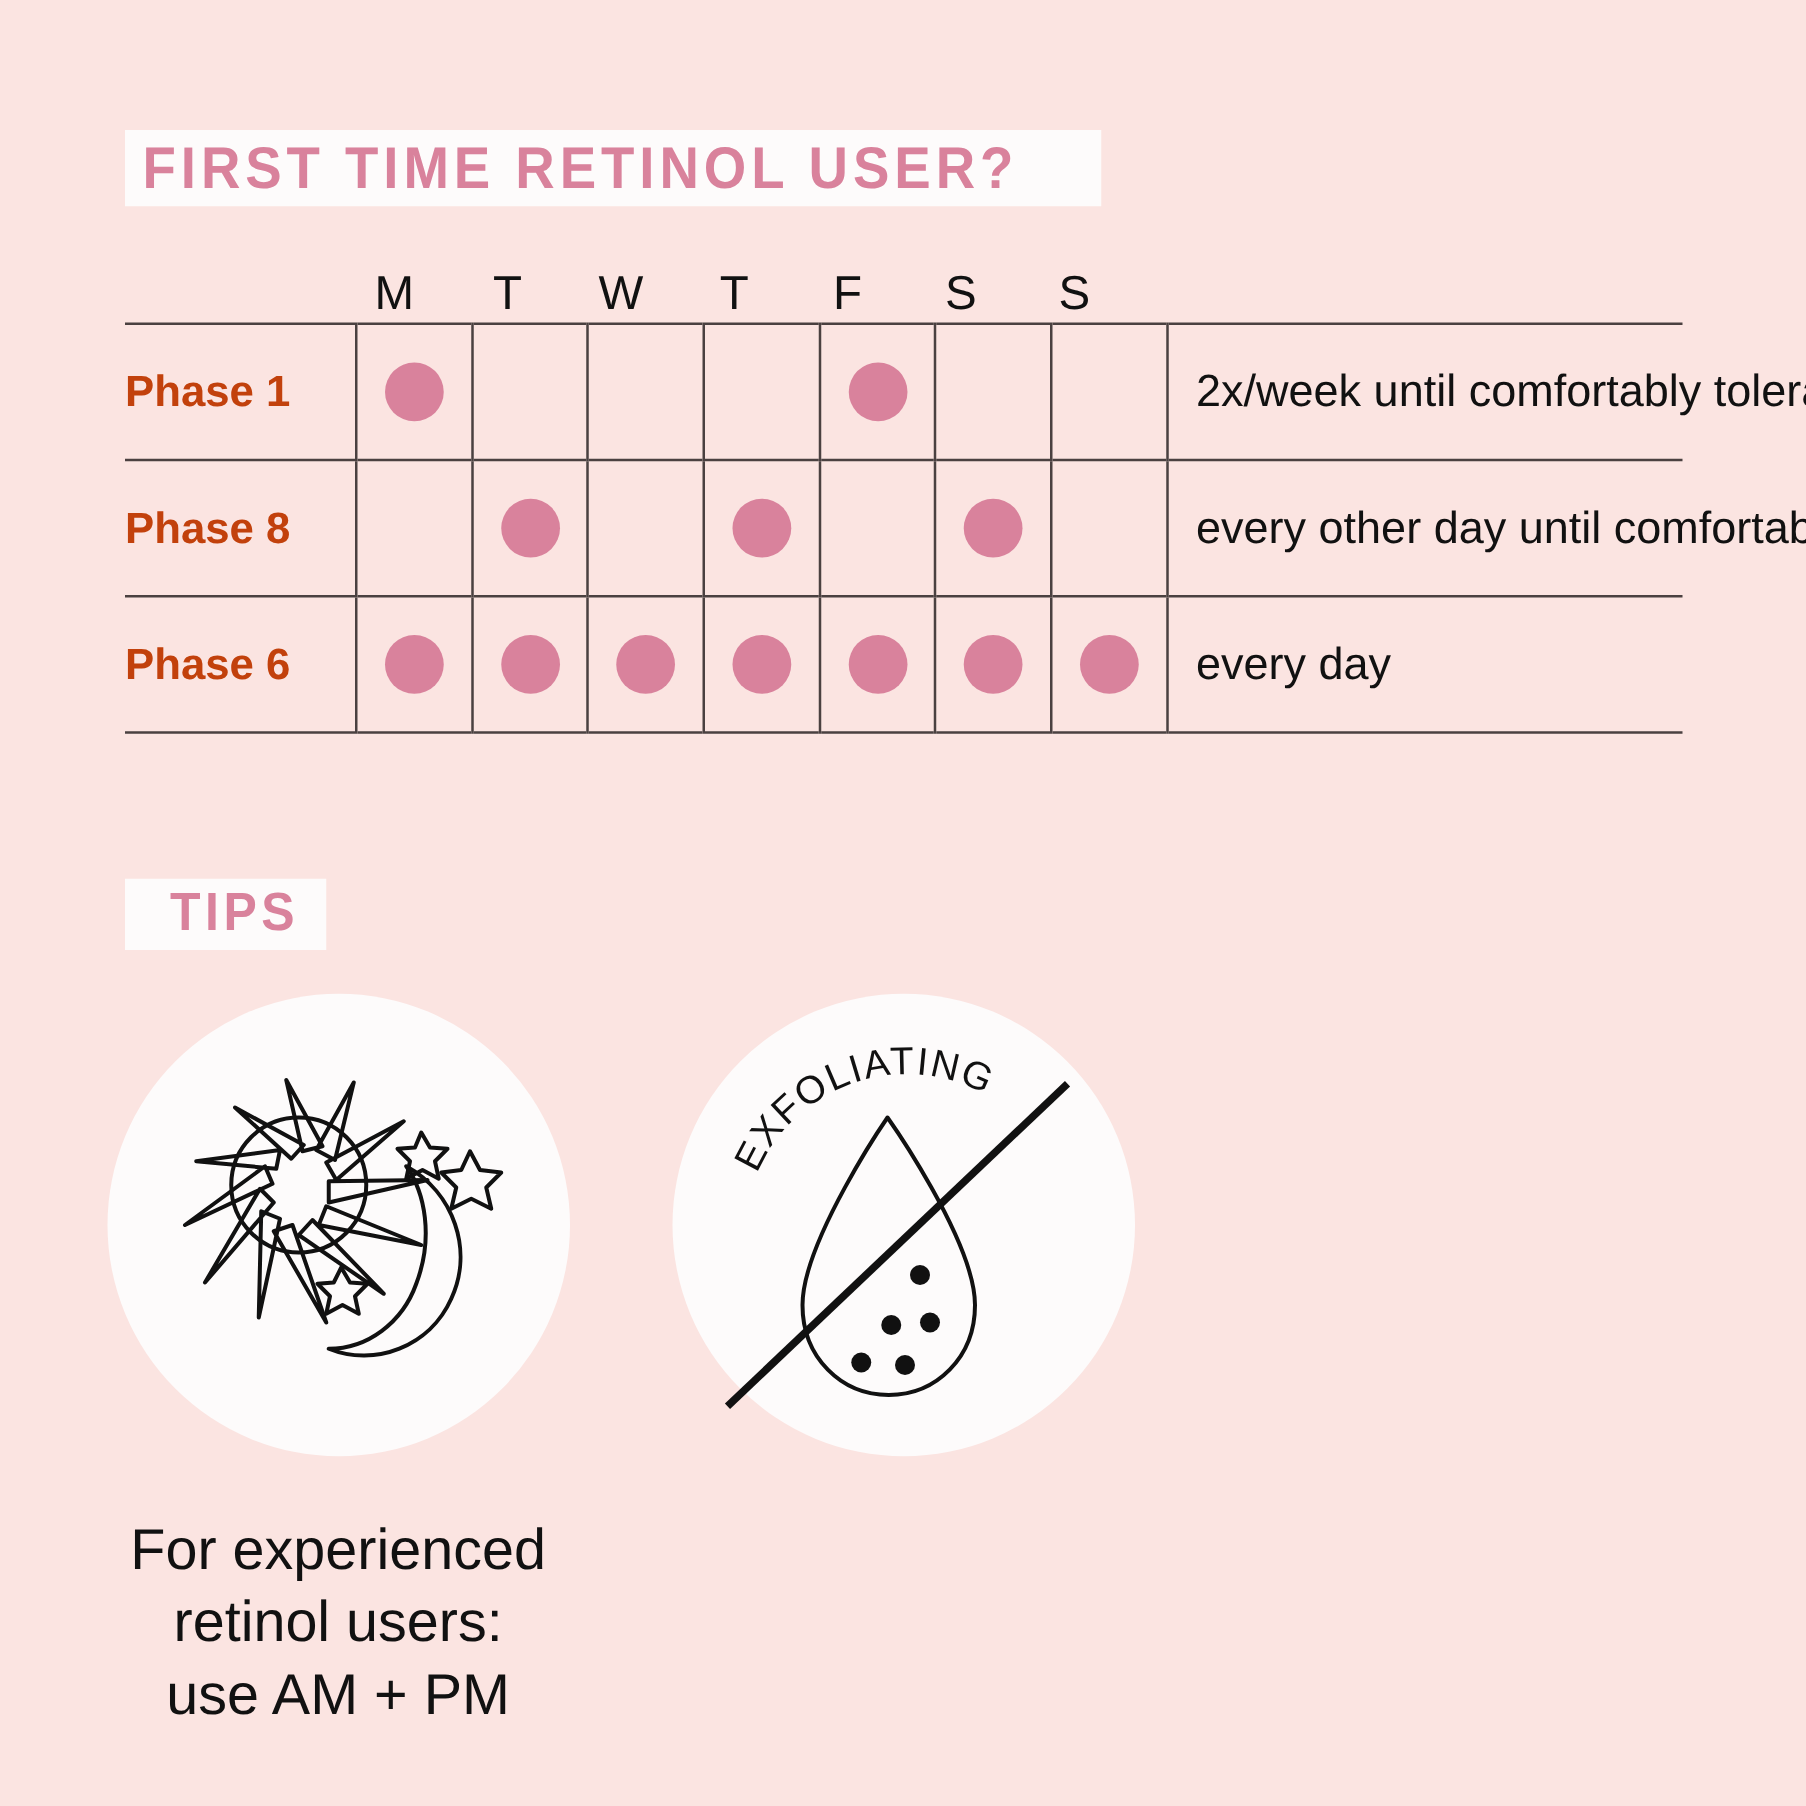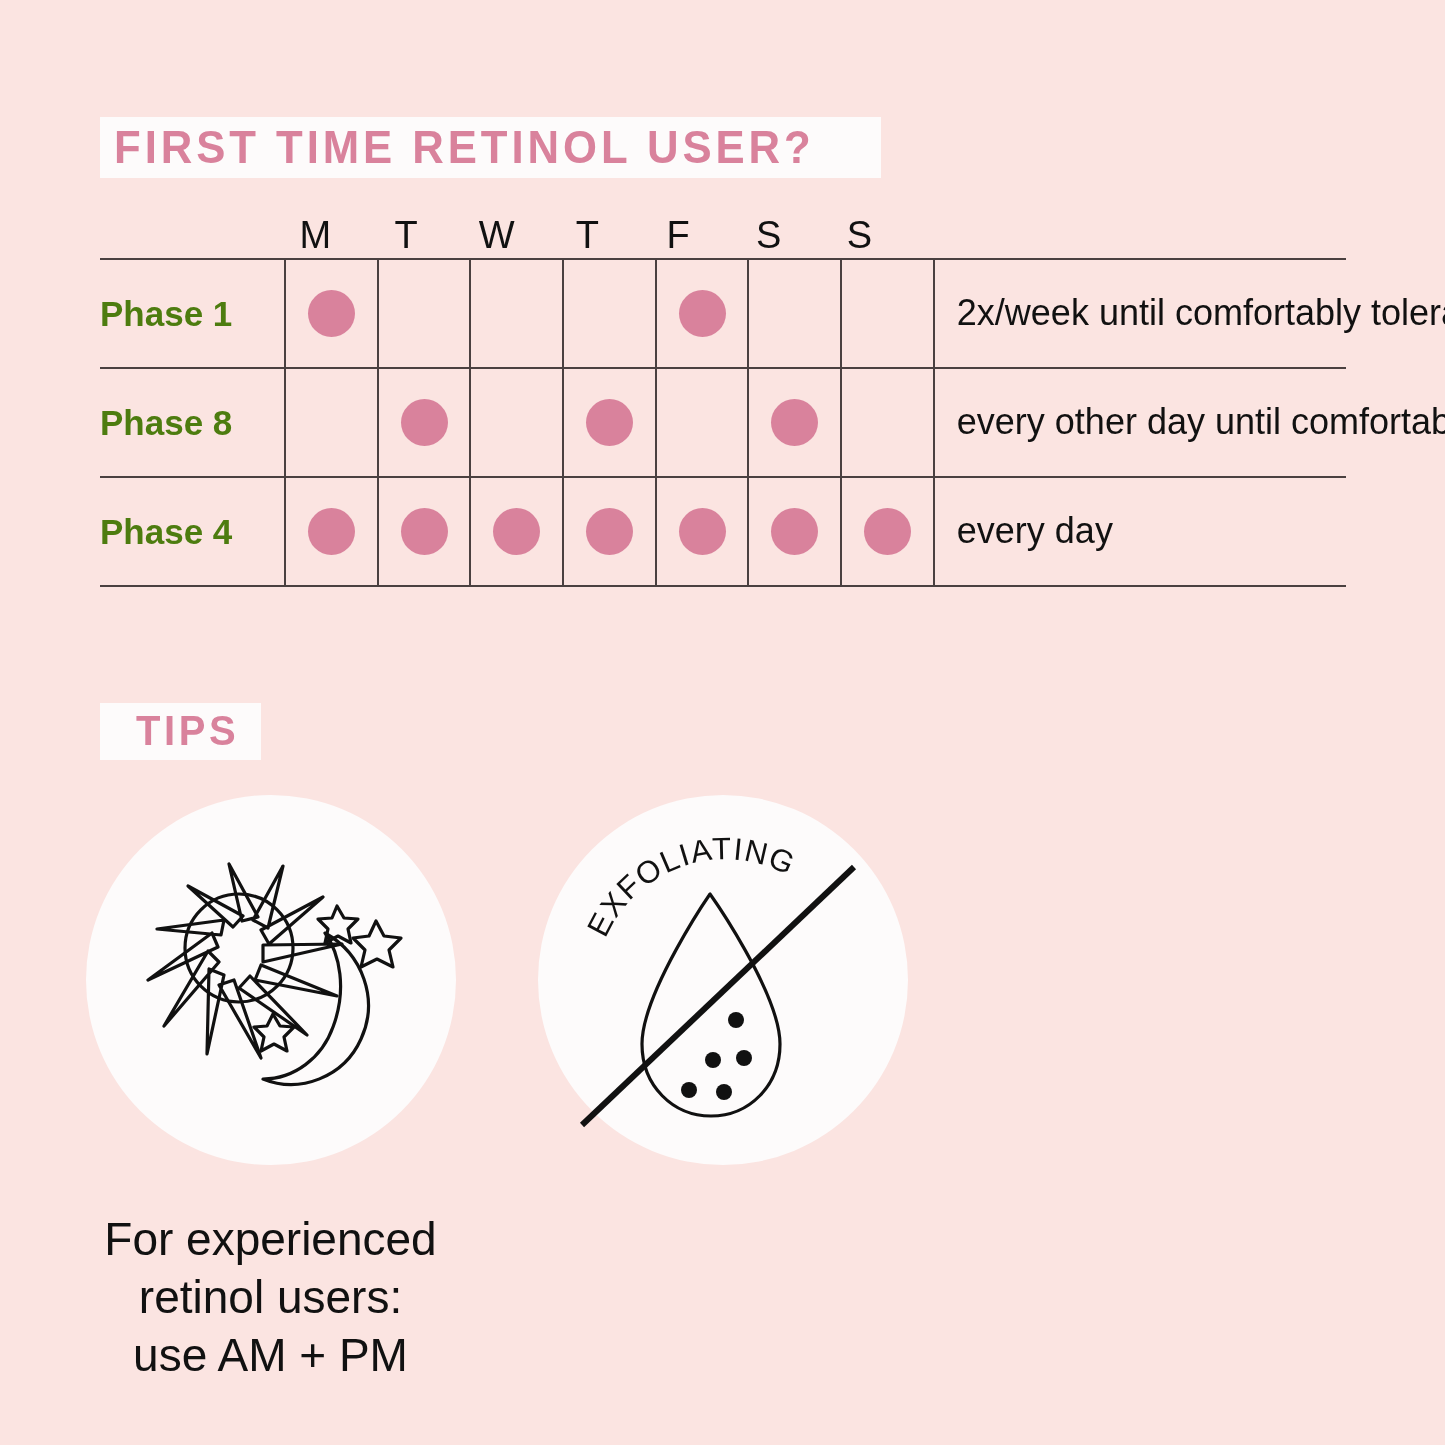--- a/index.html
+++ b/index.html
@@ -24,21 +24,21 @@
   }
   .heading-text {
     font-weight: 700;
     color: #d9829c;
     letter-spacing: 0.09em;
     line-height: 1;
     white-space: nowrap;
     transform: scaleX(0.93);
     transform-origin: left center;
   }
-  #title-band { left: 100px; top: 117px; }
+  #title-band { left: 100px; top: 104px; }
   #title-band .heading-text { font-size: 47px; }
 
   #tips-band { left: 100px; top: 703px; padding-left: 36px; }
   #tips-band .heading-text { font-size: 43px; }
 
   
   #schedule {
     position: absolute;
     left: 100px;
     top: 196px;
@@ -72,21 +72,21 @@
     border-bottom: 2px solid #4a4040;
   }
   .sched-table td {
     height: 107px;
     padding: 0;
   }
   td.phase-label {
     width: 170px;
     font-size: 35px;
     font-weight: 700;
-    color: #4d7c0f;
+    color: #c2410c;
     padding-right: 14px;
     text-align: left;
     white-space: nowrap;
   }
   td.day-cell {
     width: 90.7px;
     border-left: 2px solid #4a4040;
     text-align: center;
     vertical-align: middle;
   }
@@ -182,21 +182,21 @@
         <td class="day-cell"><span class="dot"></span></td>
         <td class="day-cell"></td>
         <td class="day-cell"><span class="dot"></span></td>
         <td class="day-cell"></td>
         <td class="day-cell"><span class="dot"></span></td>
         <td class="day-cell"></td>
         <td class="desc-cell">every other day until
 comfortably tolerated</td>
       </tr>
       <tr>
-        <td class="phase-label">Phase 4</td>
+        <td class="phase-label">Phase 6</td>
         <td class="day-cell"><span class="dot"></span></td>
         <td class="day-cell"><span class="dot"></span></td>
         <td class="day-cell"><span class="dot"></span></td>
         <td class="day-cell"><span class="dot"></span></td>
         <td class="day-cell"><span class="dot"></span></td>
         <td class="day-cell"><span class="dot"></span></td>
         <td class="day-cell"><span class="dot"></span></td>
         <td class="desc-cell">every day</td>
       </tr>
     </tbody>

